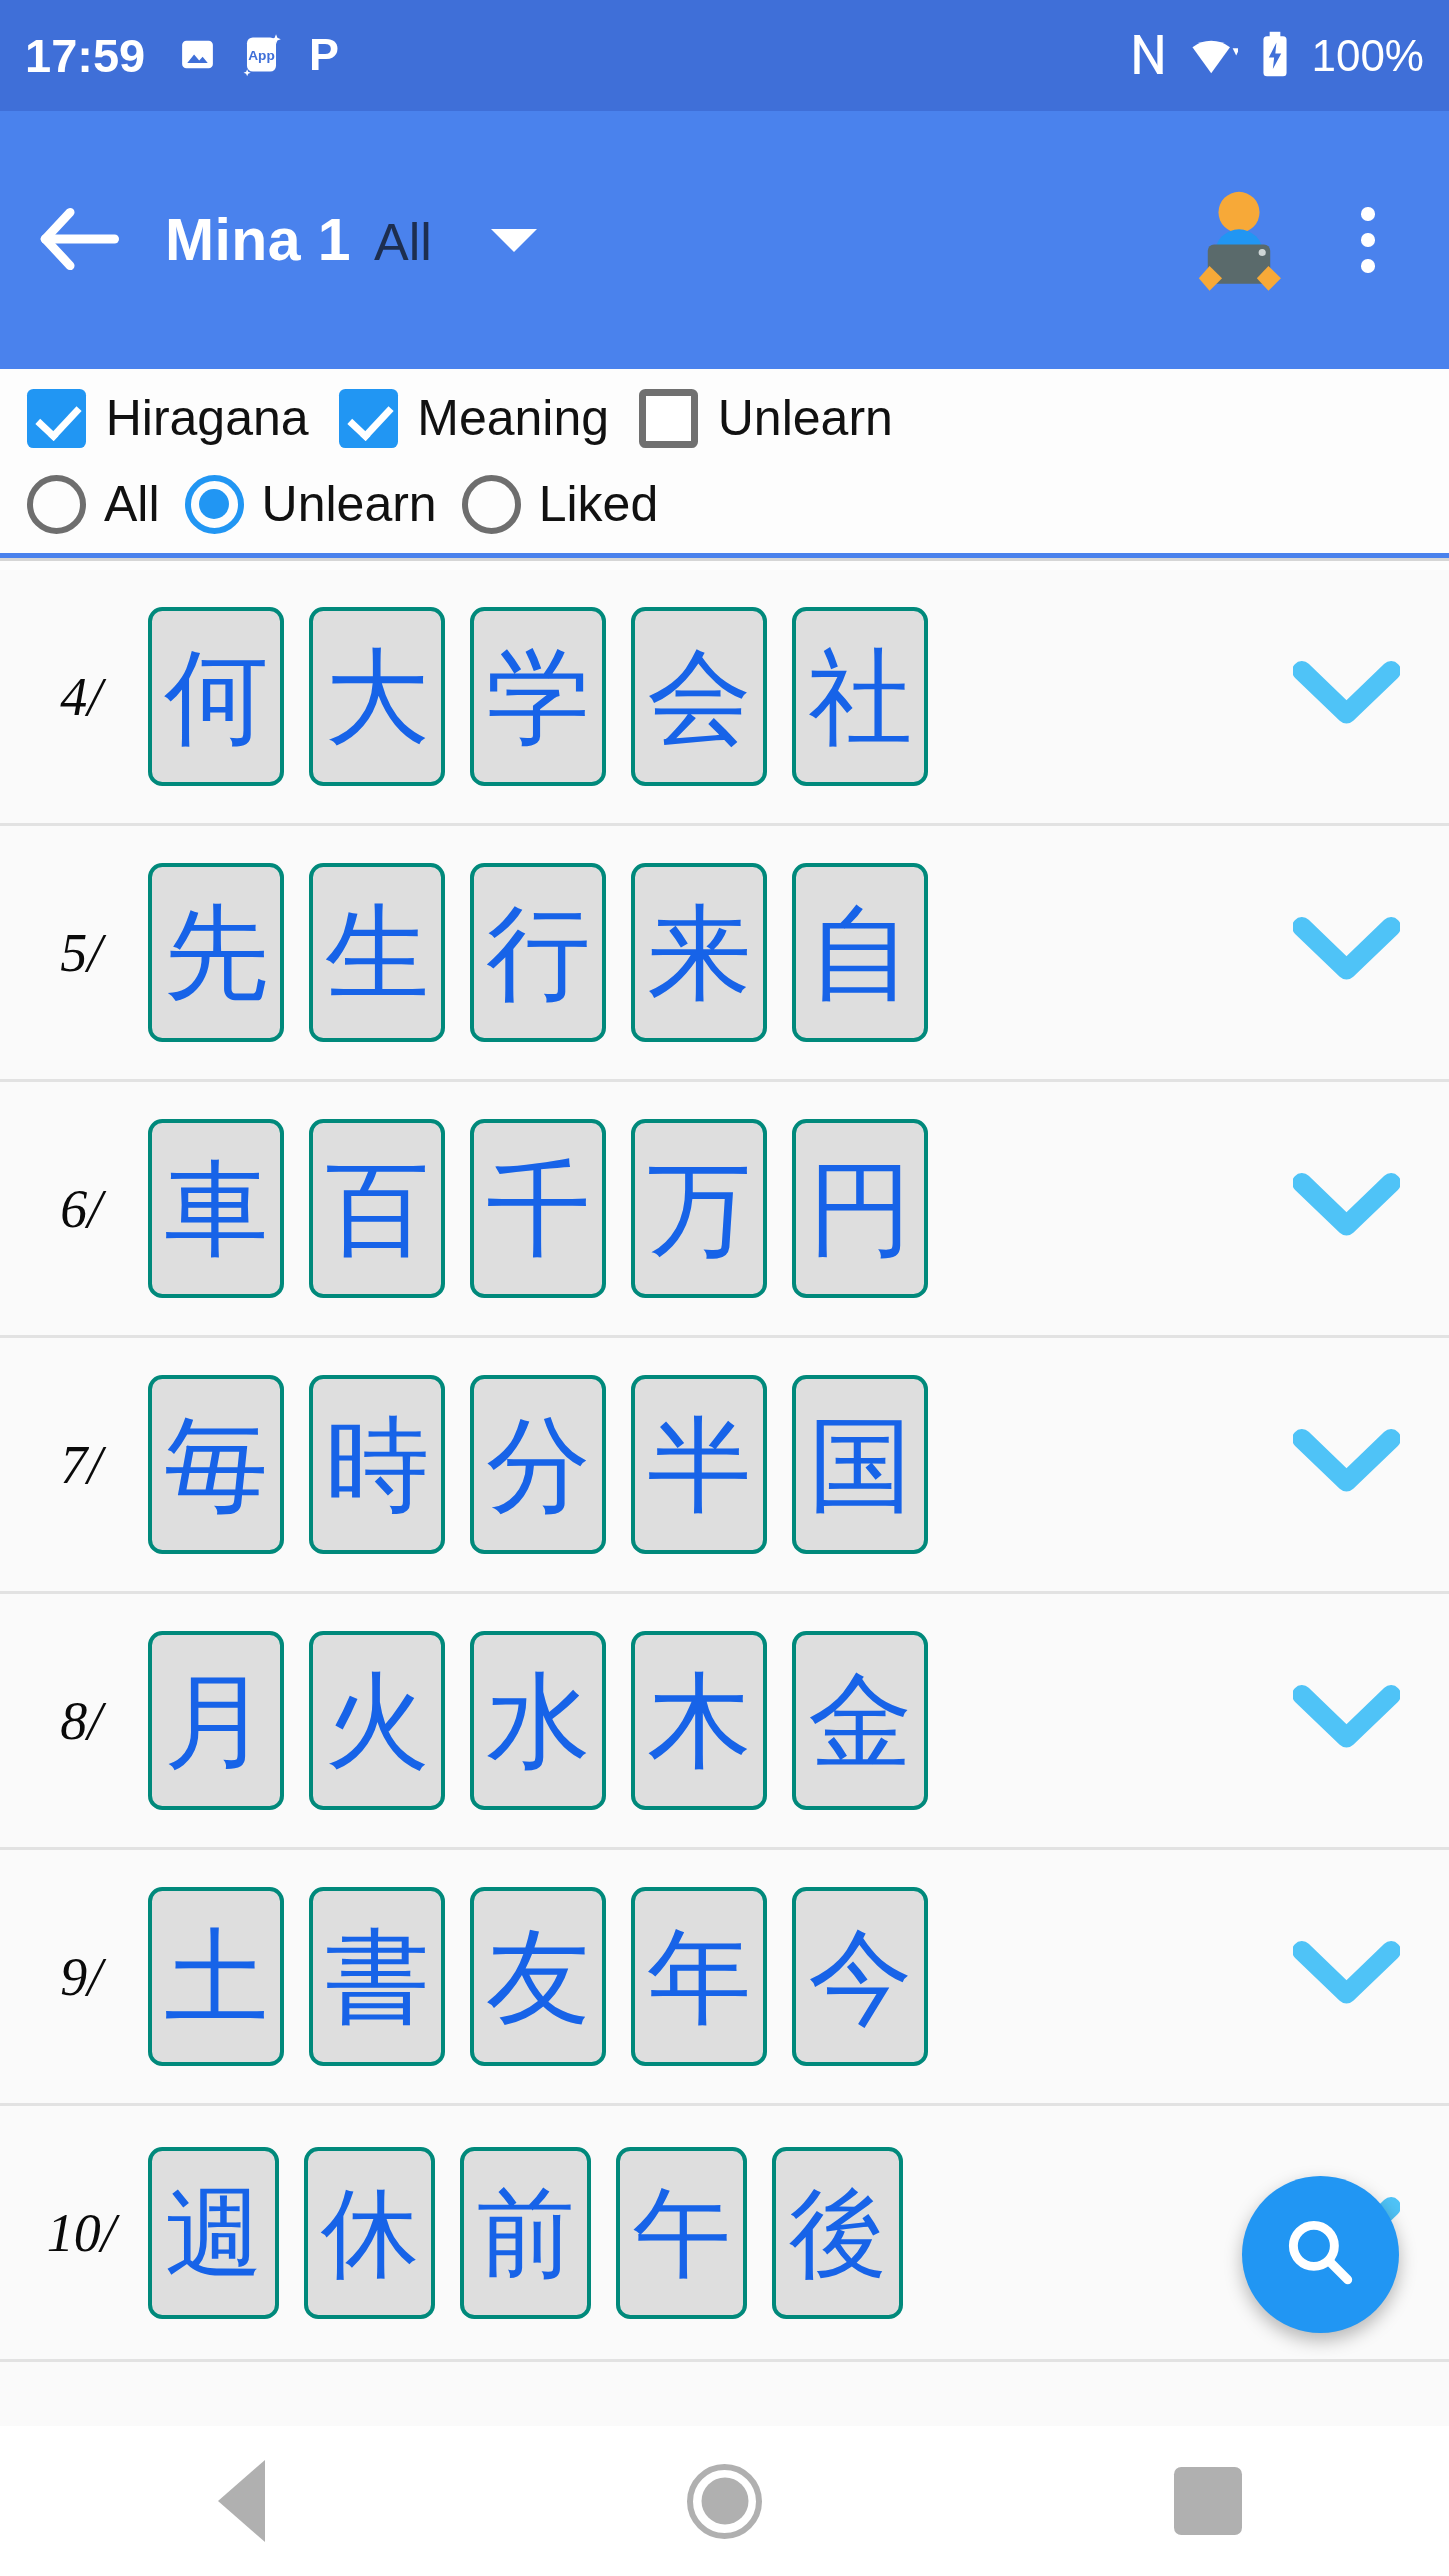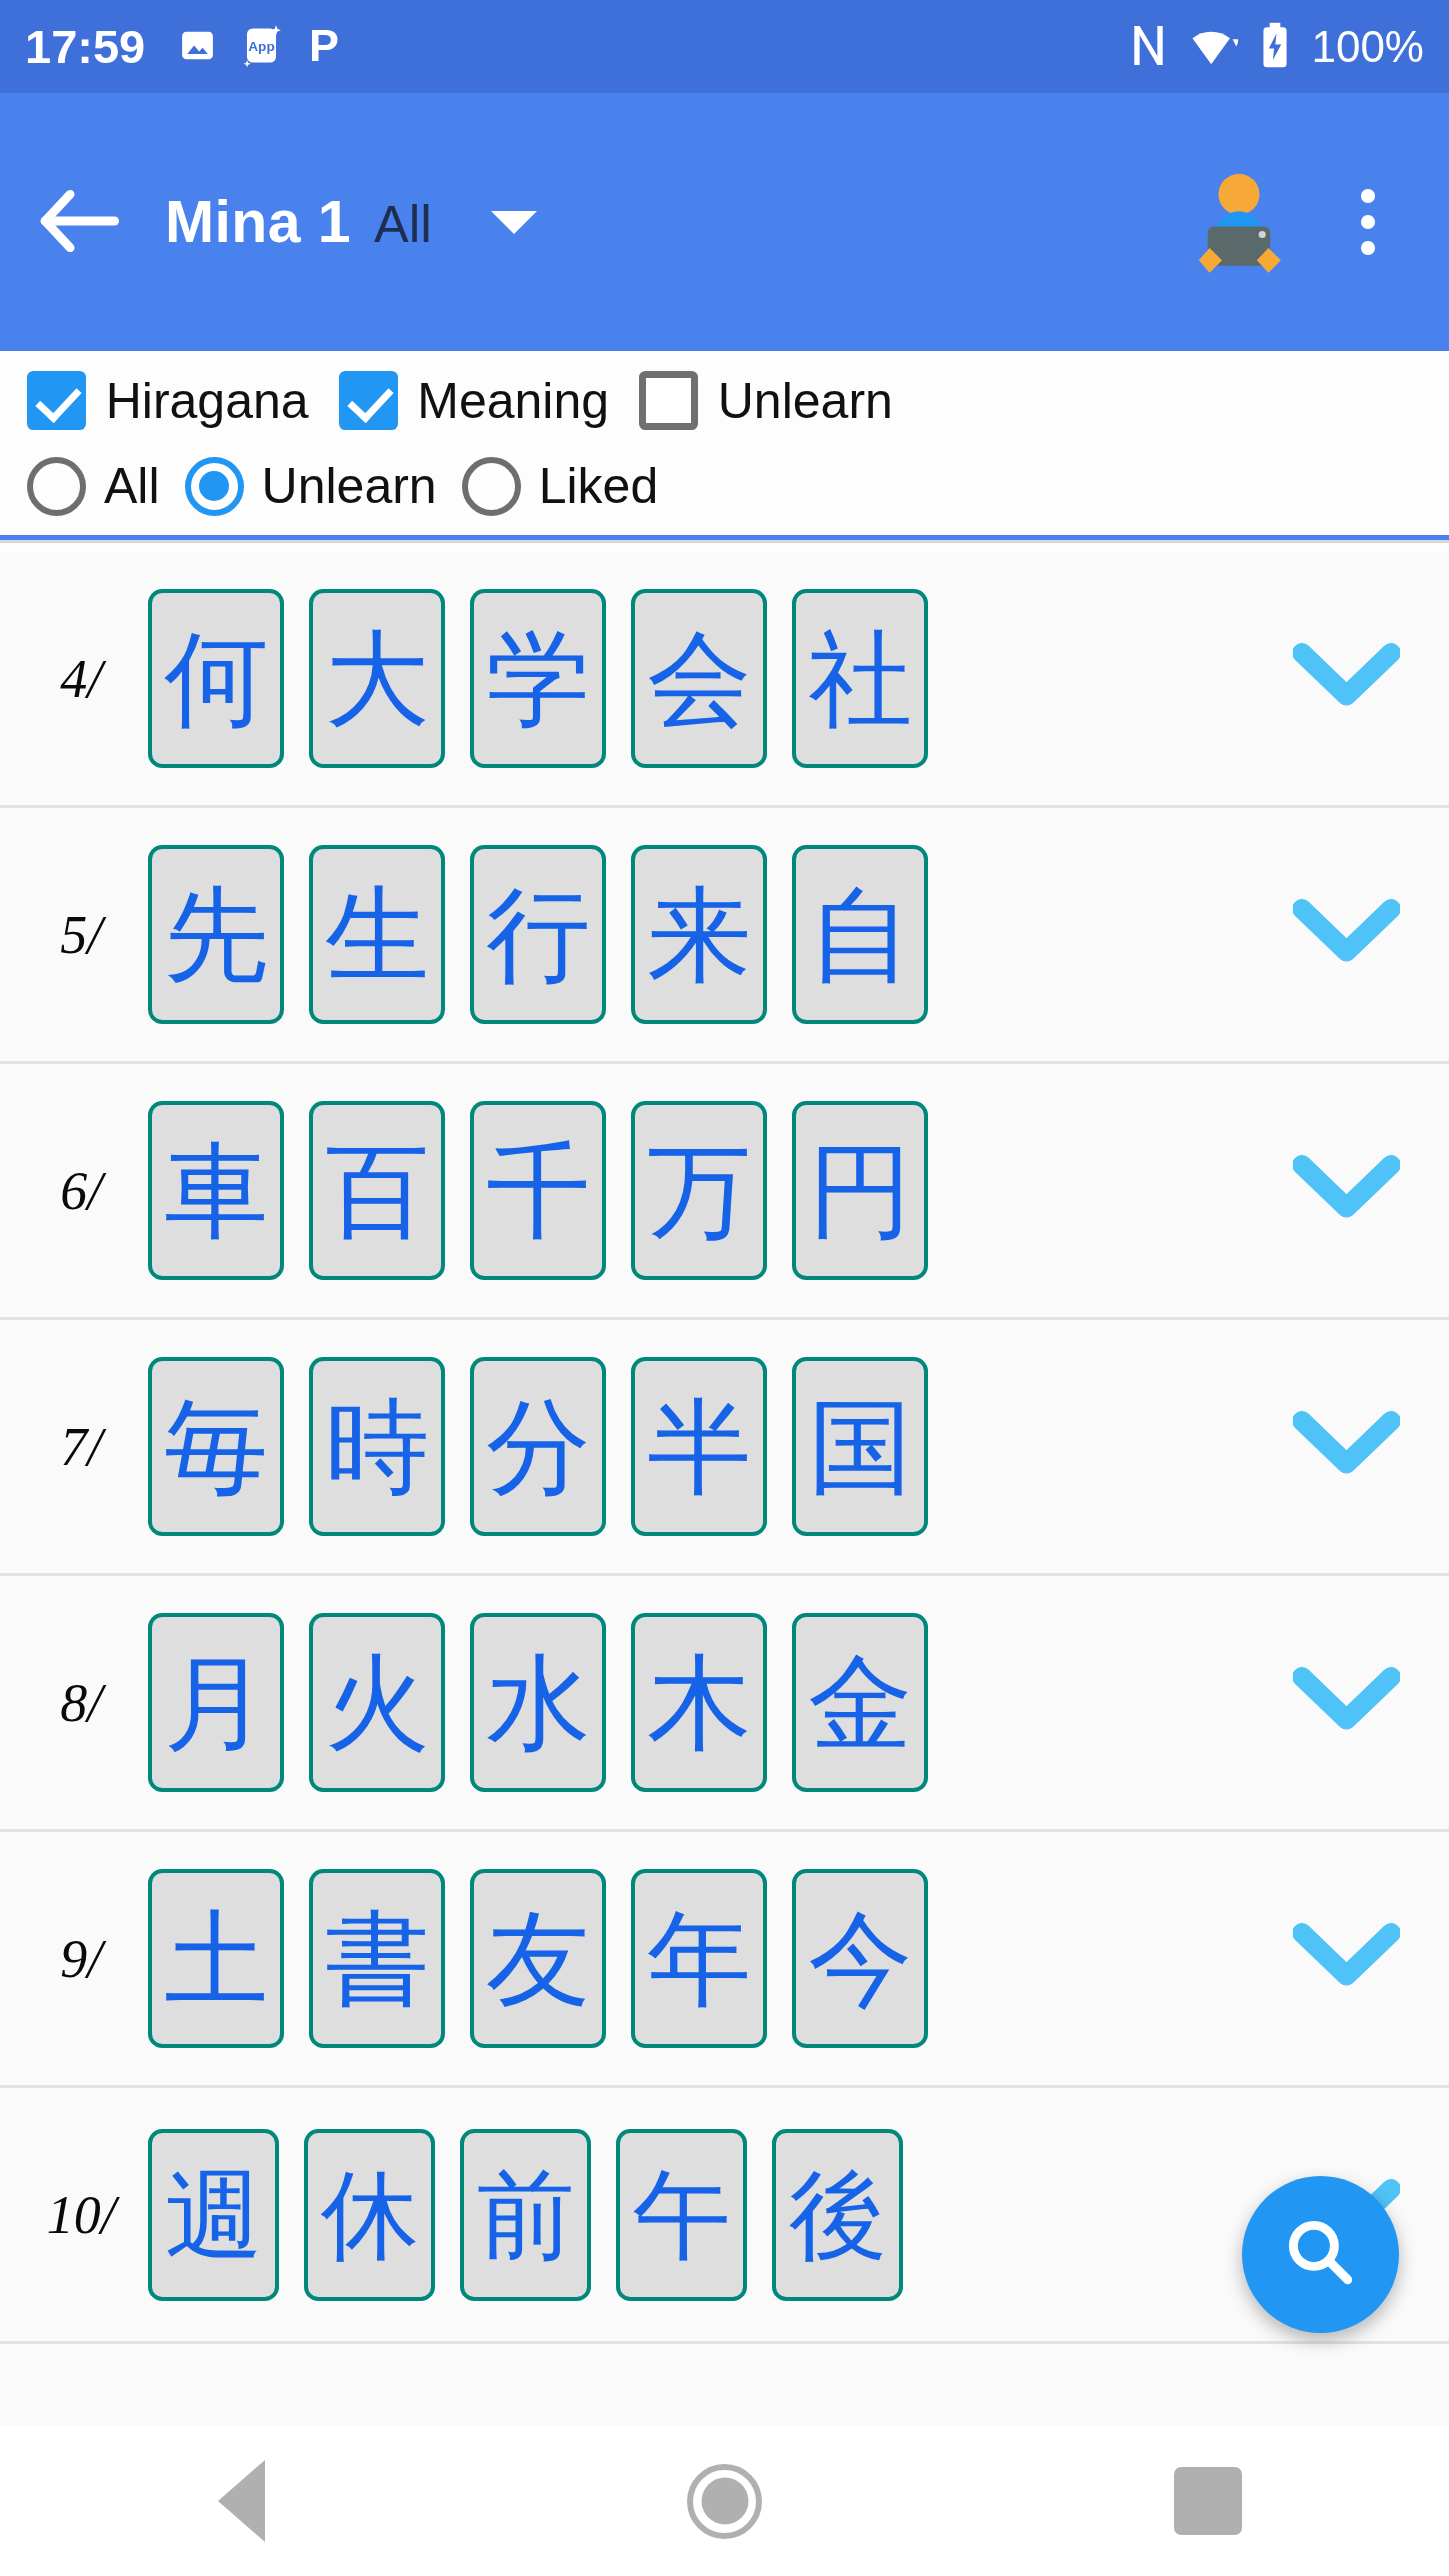--- a/index.html
+++ b/index.html
@@ -6,21 +6,21 @@
   html, body {
     width: 1449px; height: 2576px;
     background: #ffffff;
     font-family: "Liberation Sans", "DejaVu Sans", sans-serif;
     overflow: hidden;
   }
   #app { position: relative; width: 1449px; height: 2576px; background: #fafafa; overflow: hidden; }
 
   
   .statusbar {
-    height: 93px; background: #3f6fd8; color: #ffffff;
+    height: 111px; background: #3f6fd8; color: #ffffff;
     display: flex; align-items: center; padding: 0 25px;
   }
   .status-time { font-size: 47px; font-weight: 700; letter-spacing: 0px; line-height: 1; }
   .status-left-icons { display: flex; align-items: center; gap: 23px; margin-left: 32px; }
   .status-right { margin-left: auto; display: flex; align-items: center; gap: 19.7px; }
   .status-battery-pct { font-size: 44px; font-weight: 400; }
   .sicon { display: block; }
 
   
   .appbar {
@@ -41,21 +41,21 @@
   .appbar-avatar { width: 116px; height: 116px; position: relative; flex: 0 0 auto; margin-right: 30px; }
   .appbar-menu { width: 81px; height: 107px; display: flex; flex-direction: column; align-items: center; justify-content: center; gap: 12.5px; flex: 0 0 auto; margin-right: 10.7px; }
   .dot { width: 13.4px; height: 13.4px; border-radius: 50%; background: #ffffff; }
 
   
   .filters { background: #fdfdfd; padding: 19.7px 0 9px 0; }
   .filter-row { display: flex; align-items: center; padding-left: 27px; }
   .filter-row.checks { margin-bottom: 27px; }
   .filter-row.radios { margin-bottom: 19.7px; }
 
-  .check-item { display: flex; align-items: flex-end; margin-right: 30px; }
+  .check-item { display: flex; align-items: center; margin-right: 30px; }
   .cbox { width: 59px; height: 59px; border-radius: 6.3px; flex: 0 0 auto; position: relative; }
   .cbox.on { background: #2196f3; }
   .cbox.off { border: 7.2px solid #707070; background: #ffffff; }
   .cbox.on::after {
     content: ""; position: absolute; left: 19px; top: 8px;
     width: 18px; height: 34px;
     border: solid #ffffff; border-width: 0 7.2px 7.2px 0;
     transform: rotate(43deg);
   }
   .check-label { font-size: 50px; color: #111111; margin-left: 19.7px; white-space: nowrap; }

